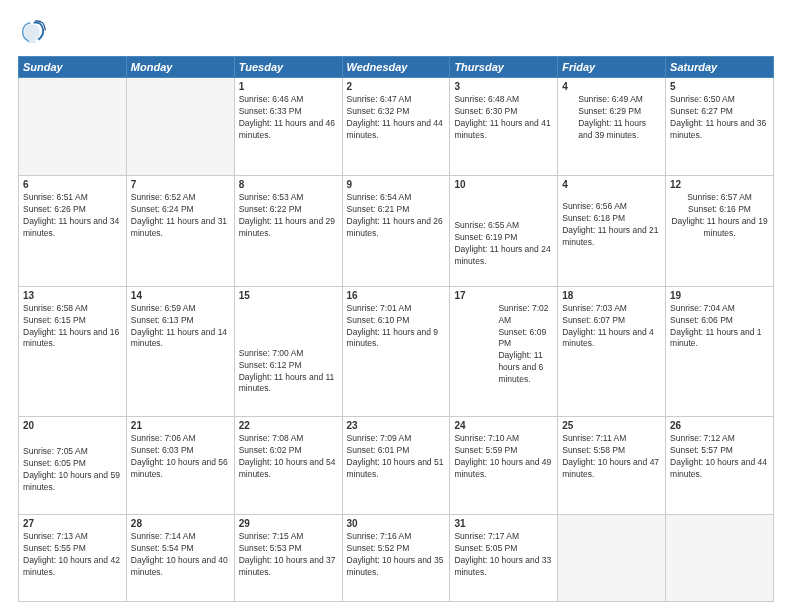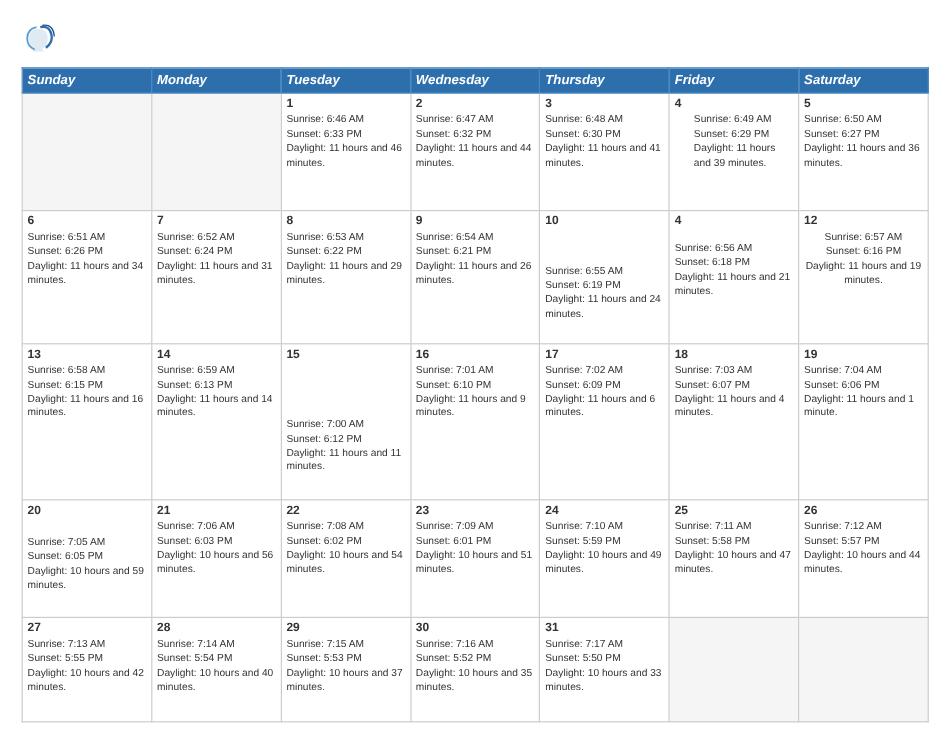--- a/index.html
+++ b/index.html
@@ -232,21 +232,21 @@
 Daylight: 11 hours and 11 minutes.</div>
           </td>
           <td>
             <span class="day-num">16</span>
             <div class="cell-text" style="white-space: pre-line;">Sunrise: 7:01 AM
 Sunset: 6:10 PM
 Daylight: 11 hours and 9 minutes.</div>
           </td>
           <td>
             <span class="day-num">17</span>
-            <div class="cell-text" style="white-space: pre-line;">Sunrise: 7:02 AM
+            <div class="cell-text" style="white-space: pre-line; margin-left: 44px;">Sunrise: 7:02 AM
 Sunset: 6:09 PM
 Daylight: 11 hours and 6 minutes.</div>
           </td>
           <td>
             <span class="day-num">18</span>
             <div class="cell-text" style="white-space: pre-line;">Sunrise: 7:03 AM
 Sunset: 6:07 PM
 Daylight: 11 hours and 4 minutes.</div>
           </td>
           <td>
@@ -321,21 +321,21 @@
           </td>
           <td>
             <span class="day-num">30</span>
             <div class="cell-text" style="white-space: pre-line;">Sunrise: 7:16 AM
 Sunset: 5:52 PM
 Daylight: 10 hours and 35 minutes.</div>
           </td>
           <td>
             <span class="day-num">31</span>
             <div class="cell-text" style="white-space: pre-line;">Sunrise: 7:17 AM
-Sunset: 5:50 PM
+Sunset: 5:05 PM
 Daylight: 10 hours and 33 minutes.</div>
           </td>
           <td class="empty"></td>
           <td class="empty"></td>
         </tr>
       </tbody>
   </table>
 </div>
 
 </body></html>

